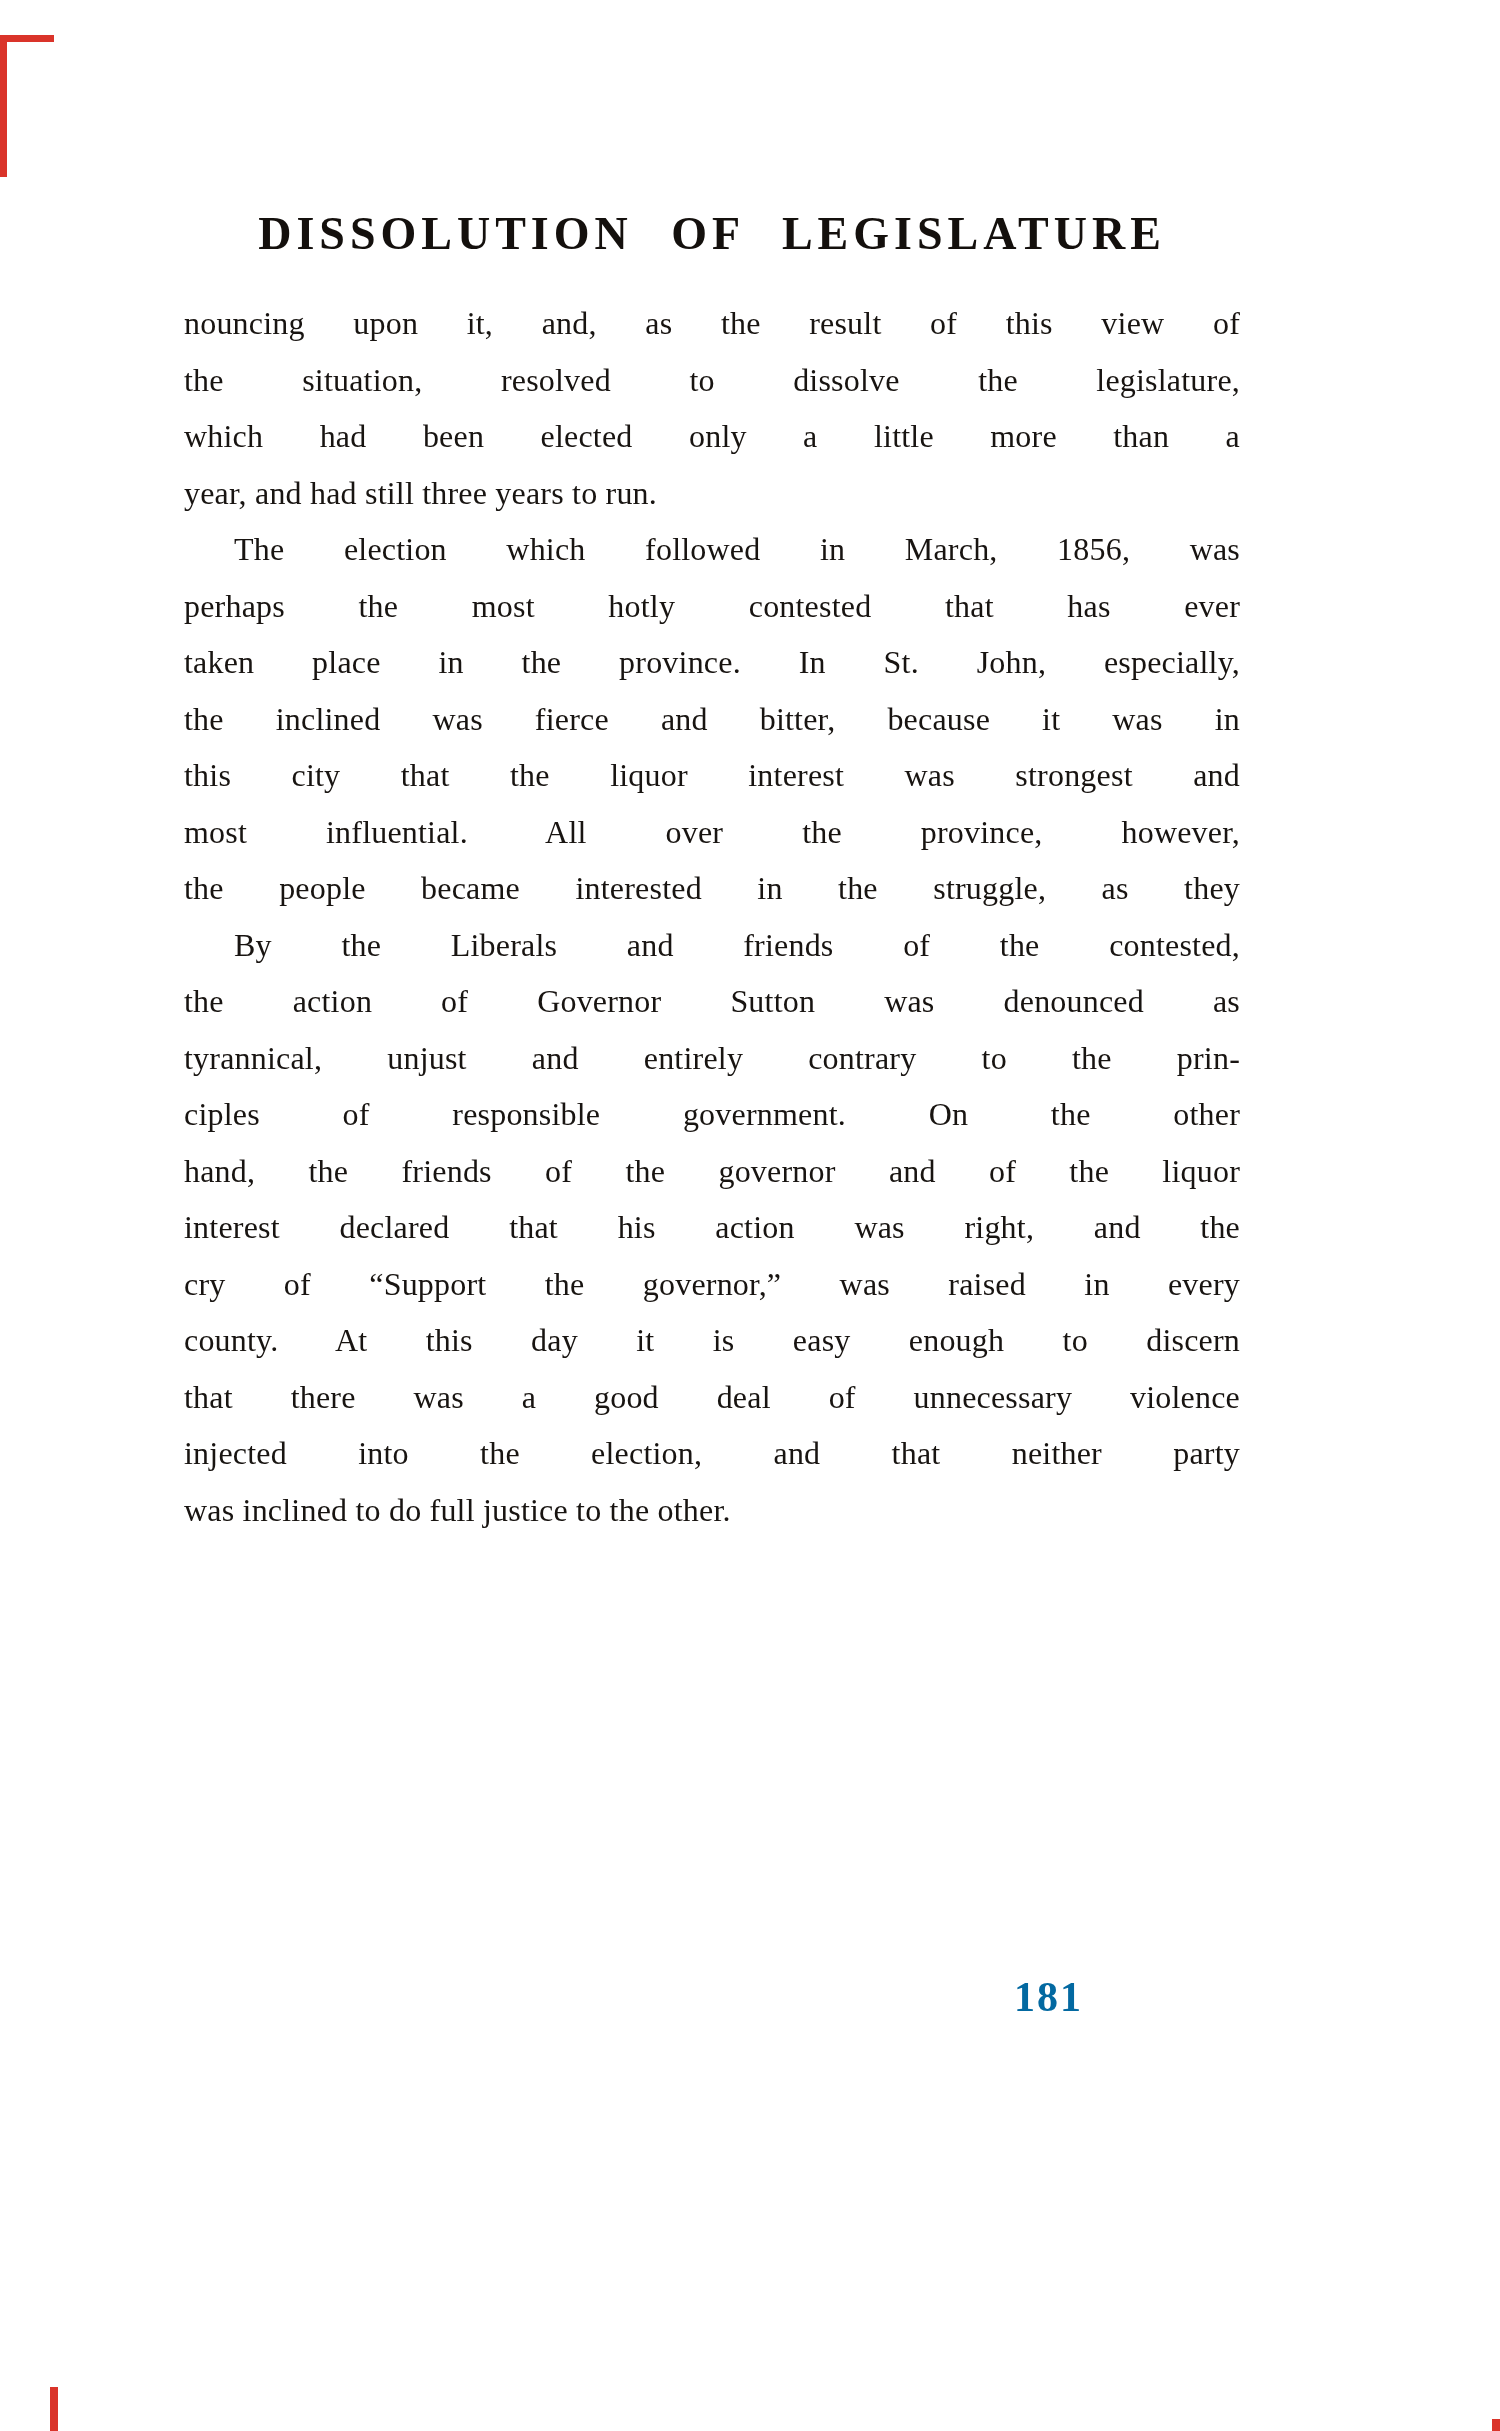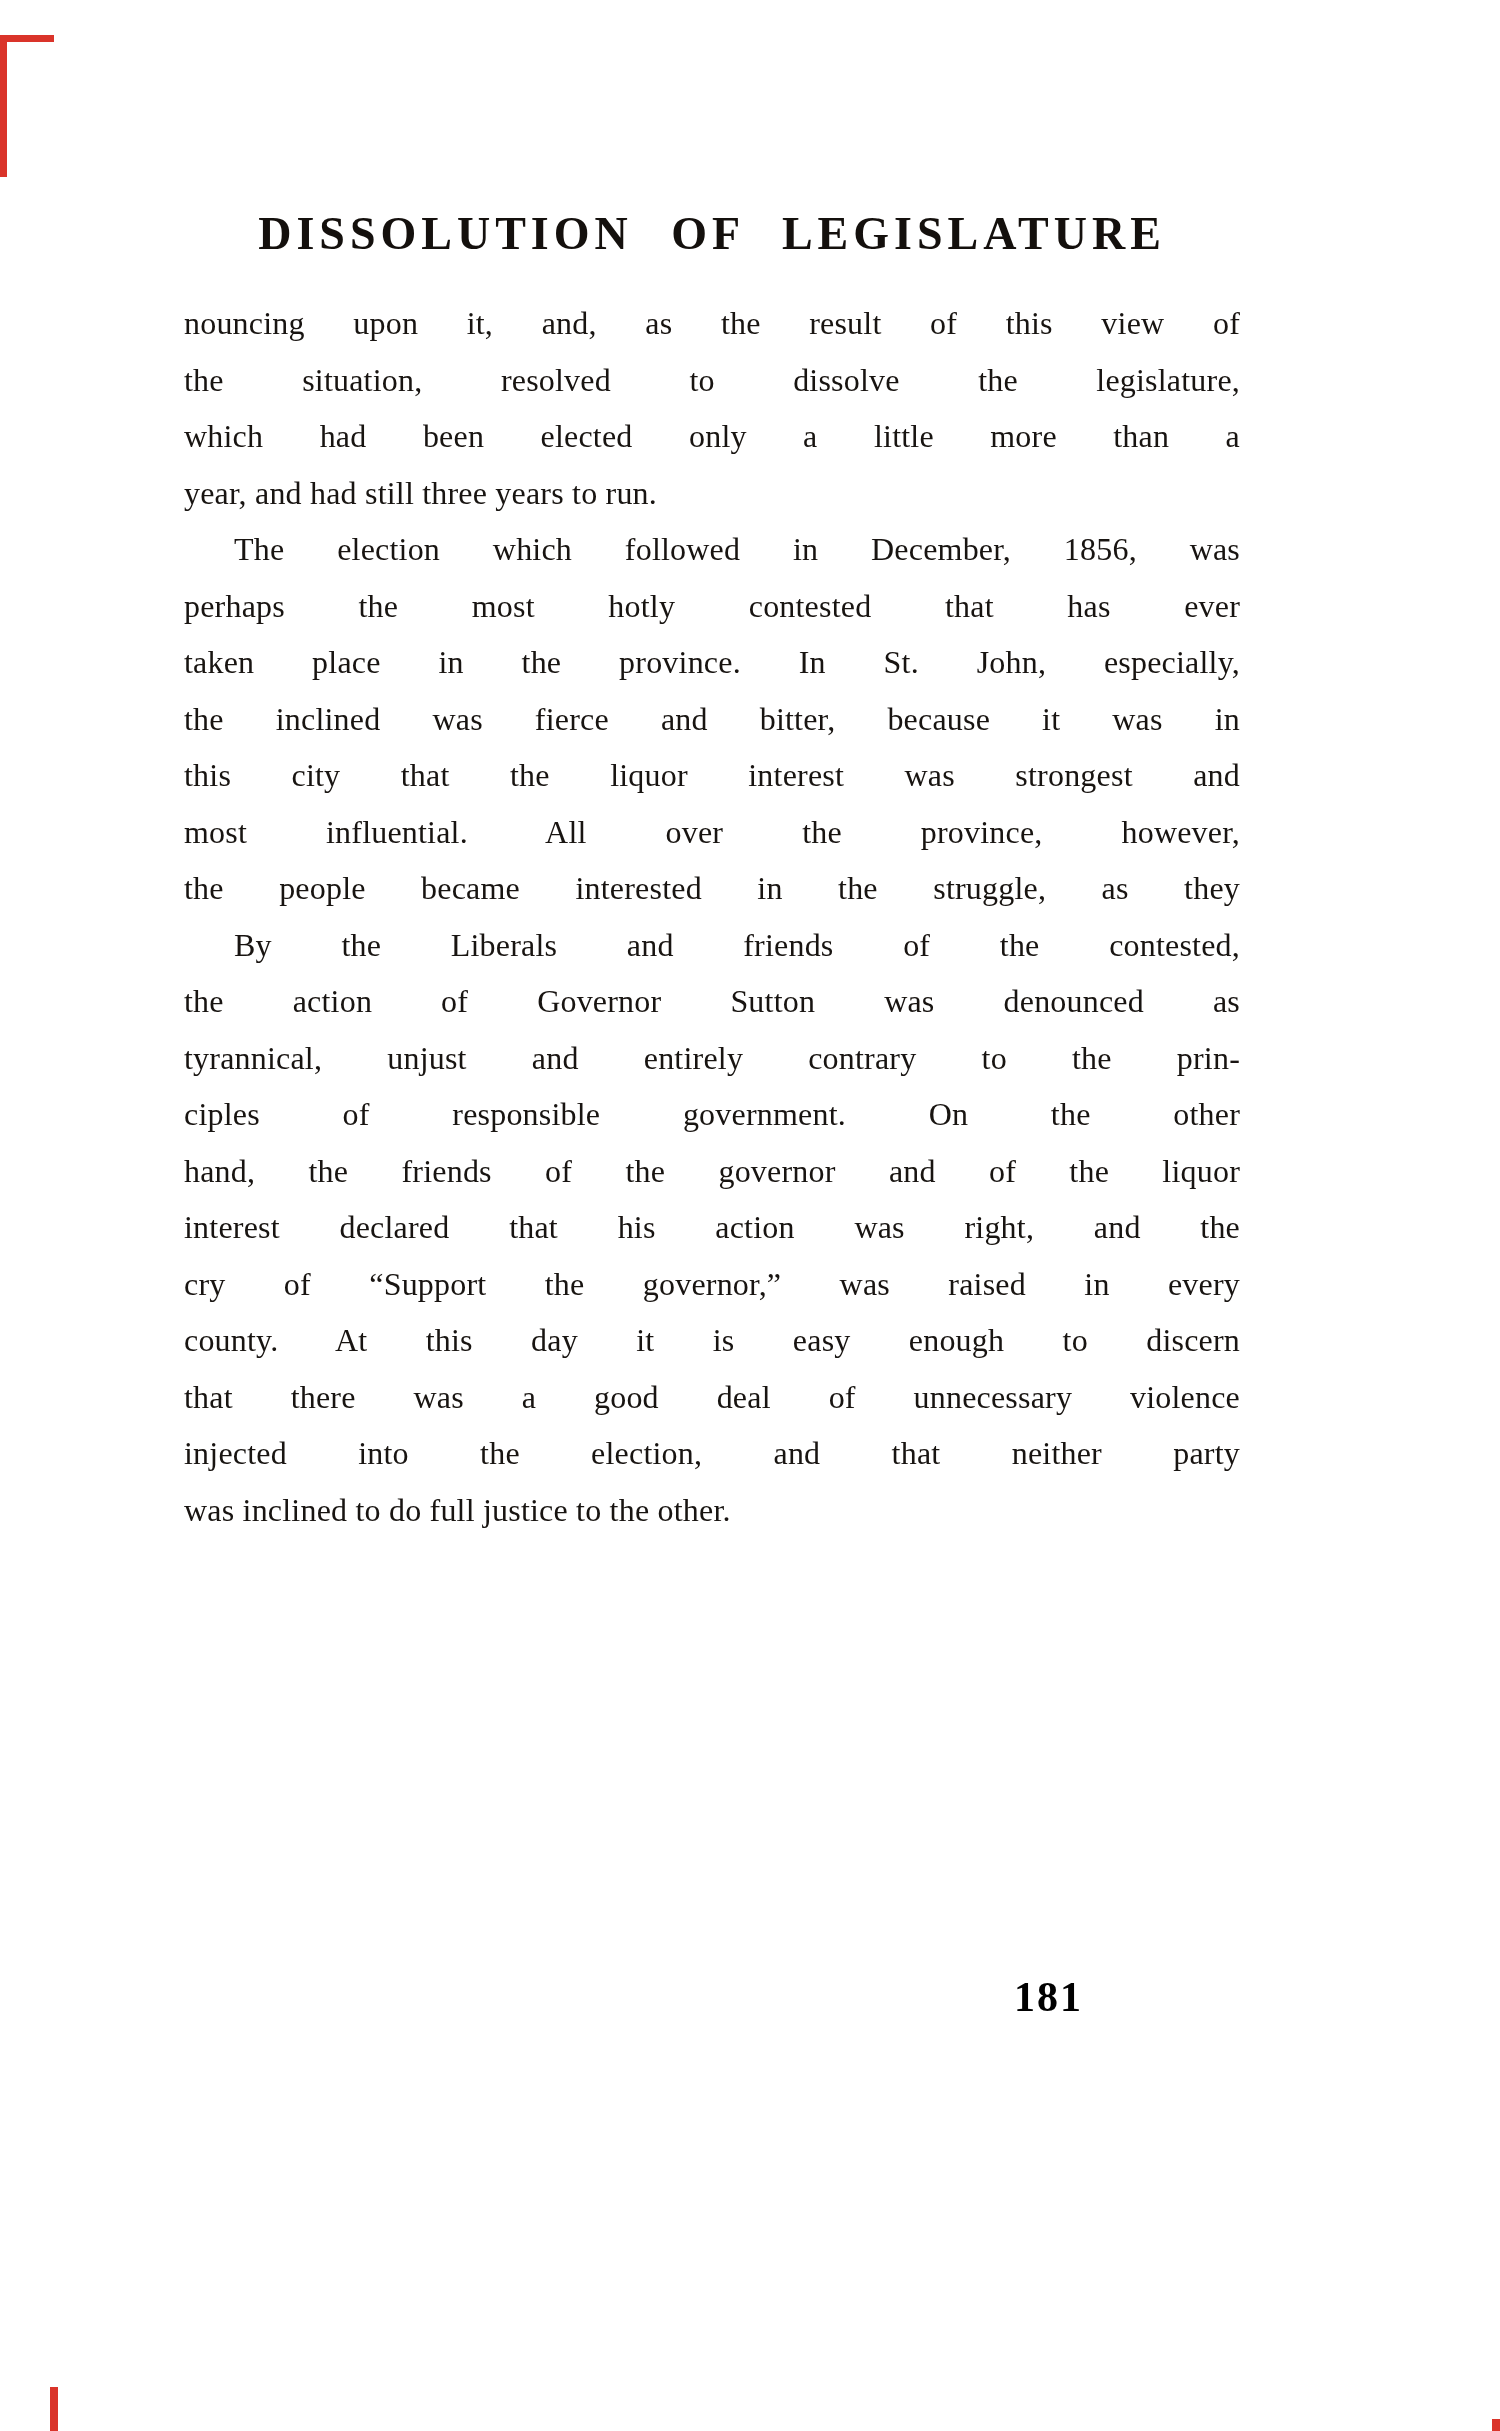--- a/index.html
+++ b/index.html
@@ -42,42 +42,42 @@
   }
   .line.indent { padding-left: 50px; }
   .line.para-end { text-align-last: left; }
   #page-number {
     position: absolute;
     left: 1014px;
     top: 1938px;
     font-size: 42px;
     font-weight: bold;
     letter-spacing: 2px;
-    color: #000000;
+    color: #0369a1;
   }
   .scan-mark { position: absolute; }
   #mark-top-left-horizontal { left: 0; top: 0; width: 54px; height: 7px; }
   #mark-left-vertical { left: 0; top: 0; width: 7px; height: 142px; }
   #mark-bottom-horizontal { left: 0; top: 2414px; width: 1500px; height: 7px; }
   #mark-bottom-left-tick { left: 50px; top: 2352px; width: 8px; height: 69px; }
   #mark-bottom-right-tick { left: 1492px; top: 2384px; width: 8px; height: 37px; }
 </style>
 </head>
 <body>
 
 <div id="page">
 
   <div id="page-heading">DISSOLUTION OF LEGISLATURE</div>
 
   <div id="text-block">
       <div class="line">nouncing upon it, and, as the result of this view of</div>
       <div class="line">the situation, resolved to dissolve the legislature,</div>
       <div class="line">which had been elected only a little more than a</div>
       <div class="line para-end">year, and had still three years to run.</div>
-      <div class="line indent">The election which followed in December, 1856, was</div>
+      <div class="line indent">The election which followed in March, 1856, was</div>
       <div class="line">perhaps the most hotly contested that has ever</div>
       <div class="line">taken place in the province.  In St. John, especially,</div>
       <div class="line">the inclined was fierce and bitter, because it was in</div>
       <div class="line">this city that the liquor interest was strongest and</div>
       <div class="line">most influential.  All over the province, however,</div>
       <div class="line">the people became interested in the struggle, as they</div>
       <div class="line indent">By the Liberals and friends of the contested,</div>
       <div class="line">the action of Governor Sutton was denounced as</div>
       <div class="line">tyrannical, unjust and entirely contrary to the prin-</div>
       <div class="line">ciples of responsible government.  On the other</div>

